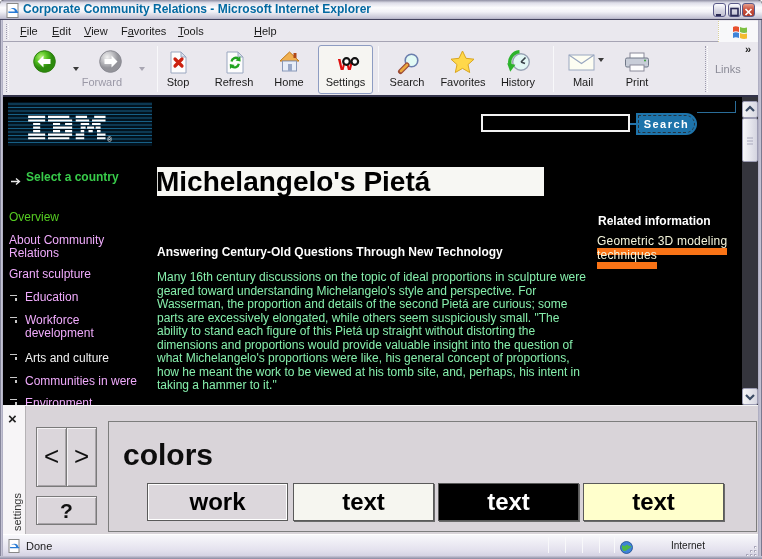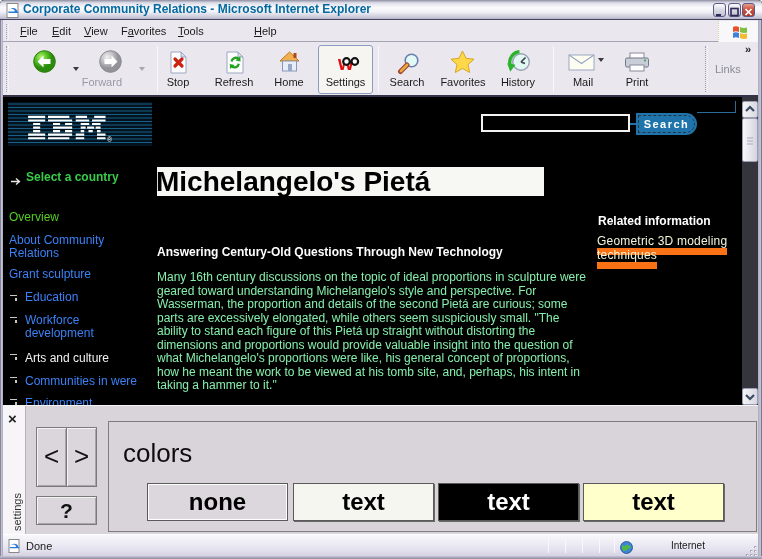--- a/index.html
+++ b/index.html
@@ -47,21 +47,21 @@
 .tbtn .lab { position:absolute; bottom:5px; left:0; right:0; font-size:11px; }
 .tsep { top:46px; width:1px; height:46px; background:#bdbbc9; border-right:1px solid #f8f8fa; }
 .darr { width:0; height:0; border-left:3px solid transparent; border-right:3px solid transparent; border-top:4px solid #3a3a3a; }
 
 
 #page { left:3px; top:97px; width:739px; height:308px; background:#000; overflow:hidden; }
 #topnav { left:157px; top:150px; font-size:11px; font-weight:bold; color:#dede00; }
 #topnav b { color:#ededa8; font-weight:normal; padding:0 11px; }
 #headbar { left:157px; top:167px; width:387px; height:29px; background:#f7f7f3; }
 #headtxt { left:156px; top:166px; font-size:28px; font-weight:bold; color:#000; }
-.sb { font-size:12px; color:#3b82f6; }
+.sb { font-size:12px; color:#f0abfc; }
 .sbg { font-size:12px; color:#55cc22; }
 .subic { left:10px; width:7px; height:6px; border-top:1px solid #c8c8c8; }
 .subic::after { content:""; position:absolute; right:0px; top:2px; width:2px; height:3px; background:#c8c8c8; }
 #bodycol { left:157px; top:271px; width:432px; font-size:12px; line-height:13.5px; color:#86efac; }
 #bodyhead { left:157px; top:245px; font-size:12px; font-weight:bold; color:#fff; }
 #relhead { left:598px; top:214px; font-size:12px; font-weight:bold; color:#fff; }
 #rellink { left:597px; top:234px; font-size:12px; color:#f5f5dc; line-height:14px; letter-spacing:0.2px; }
 #rellink .ul { border-bottom:7px solid #f97316; }
 
 
@@ -72,21 +72,21 @@
 
 #panel { left:3px; top:405px; width:755px; height:129px; background:#d9d4d9; border-top:1px solid #f5f5f5; }
 #pstrip { left:3px; top:406px; width:23px; height:128px; background:#f7f5f7; border-right:1px solid #b5b2b5; }
 #px { left:8px; top:410px; font-size:15px; font-weight:bold; color:#222; }
 #pset { left:-5px; top:503px; width:44px; height:12px; font-size:11px; color:#333; transform:rotate(-90deg); transform-origin:center; }
 .pbtn { background:#dbd6db; border:1px solid #7a7a7a; box-shadow:inset 1px 1px 0 #f5f2f5, inset -1px -1px 0 #a8a4a8; text-align:center; color:#111; }
 #pprev { left:36px; top:427px; width:31px; height:60px; font-size:26px; line-height:56px; }
 #pnext { left:66px; top:427px; width:31px; height:60px; font-size:26px; line-height:56px; }
 #phelp { left:36px; top:496px; width:61px; height:29px; font-size:21px; font-weight:bold; line-height:27px; }
 #cbox { left:108px; top:421px; width:649px; height:111px; border:1px solid #7d7d7d; }
-#clabel { left:123px; top:438px; font-size:26px; font-weight:normal; color:#0d0d0d; }
+#clabel { left:123px; top:438px; font-size:30px; font-weight:bold; color:#0d0d0d; }
 .cbtn { top:483px; width:141px; height:38px; font-size:24px; font-weight:bold; text-align:center; line-height:35px; border:1px solid #5a5a5a; box-shadow:1px 1px 0 #6a6a6a; color:#000; }
 
 
 #status { left:3px; top:534px; width:755px; height:22px; background:linear-gradient(180deg,#f8f8fb,#e4e2ee 70%,#d5d3e3); border-top:1px solid #fff; }
 .vsep2 { top:537px; width:1px; height:16px; background:#b8b6c6; border-right:1px solid #f8f8fa; }
 #borderL { left:0; top:20px; width:3px; height:539px; background:linear-gradient(90deg,#55556e,#c9c8d8 40%,#a9a8bd); }
 #borderR { left:758px; top:20px; width:4px; height:539px; background:linear-gradient(90deg,#a9a8bd,#c9c8d8 60%,#55556e); }
 #borderB { left:0; top:556px; width:762px; height:3px; background:linear-gradient(180deg,#c9c8d8,#8a89a0); }
 </style>
 </head>
@@ -314,21 +314,21 @@
 
   <div class="abs" id="panel"></div>
   <div class="abs" id="pstrip"></div>
   <div class="abs" id="px">×</div>
   <div class="abs" id="pset">settings</div>
   <div class="abs pbtn" id="pprev">&lt;</div>
   <div class="abs pbtn" id="pnext">&gt;</div>
   <div class="abs pbtn" id="phelp">?</div>
   <div class="abs" id="cbox"></div>
   <div class="abs" id="clabel">colors</div>
-  <div class="abs cbtn" style="left:147px; background:#dcd7dc; box-shadow:inset 0 0 0 1px #fff;">none</div>
+  <div class="abs cbtn" style="left:147px; background:#dcd7dc; box-shadow:inset 0 0 0 1px #fff;">work</div>
   <div class="abs cbtn" style="left:293px; background:#f6f6f0;">text</div>
   <div class="abs cbtn" style="left:438px; background:#000; color:#fff;">text</div>
   <div class="abs cbtn" style="left:583px; background:#ffffcc;">text</div>
 
   <div class="abs" id="status"></div>
   <div class="abs" style="left:8px; top:539px;"><svg width="14" height="15">
     <rect x="1" y="0.5" width="10" height="13" fill="#fff" stroke="#888" stroke-width="1"></rect>
     <path d="M2.5 8.6 A 3.9 3.9 0 1 1 10.3 8.6 L8 8.6 A 1.6 1.6 0 1 0 2.5 8 Z" fill="#2a7bd4"></path>
     <path d="M1.8 8 L11.2 8 L11.2 9.3 L2.2 9.3 Z" fill="#2a7bd4"></path>
       </svg></div>

